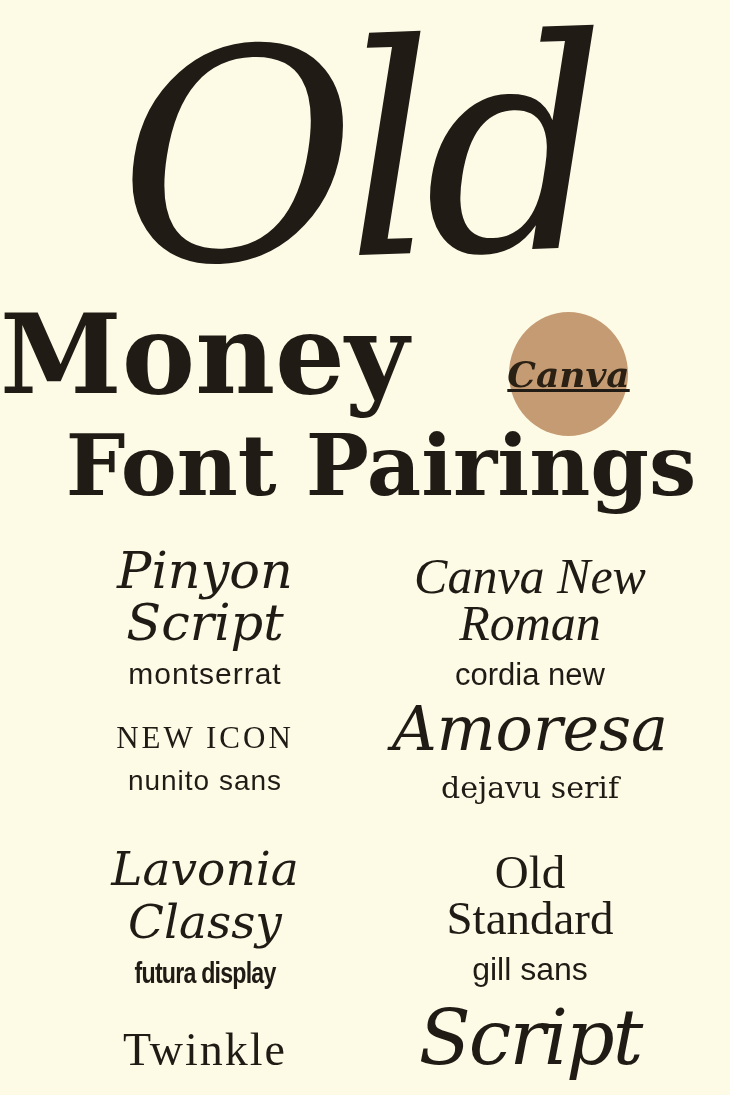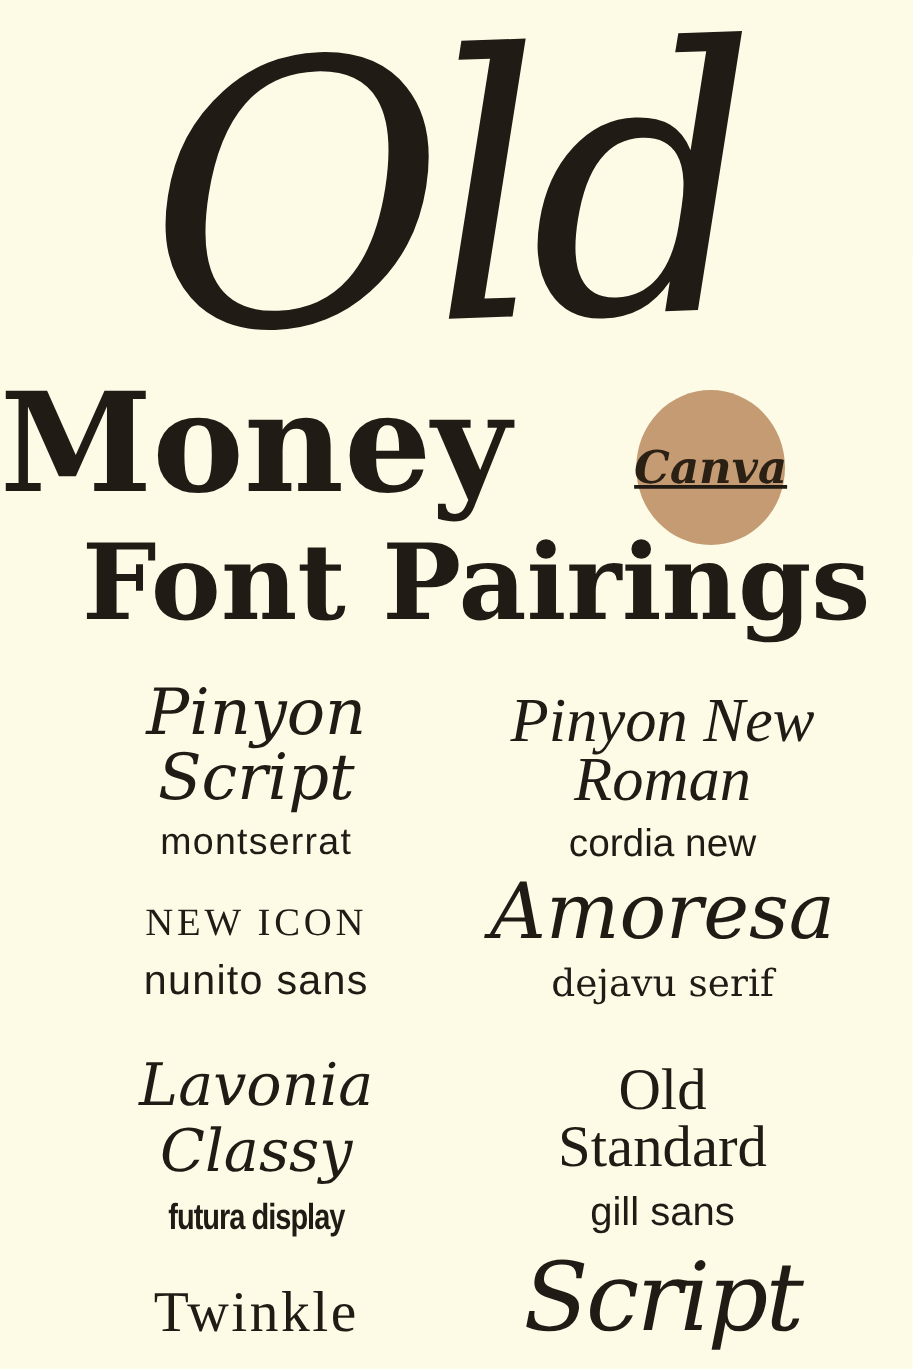--- a/index.html
+++ b/index.html
@@ -88,21 +88,21 @@
   .p-pinyon   { top: 545px; }
   .p-pinyon .primary   { font-size: 51px; line-height: 1.02; }
   .p-pinyon .secondary { font-size: 30px; margin-top: 8px; letter-spacing: 1px; }
 
   .p-times    { top: 553px; }
   .p-times .primary    { font-size: 50px; line-height: 0.94; }
   .p-times .secondary  { font-size: 31px; margin-top: 10px; }
 
   .p-newicon  { top: 722px; }
   .p-newicon .primary   { font-size: 31px; line-height: 1; }
-  .p-newicon .secondary { font-size: 33px; margin-top: 12px; letter-spacing: 1px; }
+  .p-newicon .secondary { font-size: 28px; margin-top: 12px; letter-spacing: 1px; }
 
   .p-amoresa  { top: 698px; }
   .p-amoresa .primary   { font-size: 62px; line-height: 1; }
   .p-amoresa .secondary { font-size: 30px; margin-top: 10px; }
 
   .p-lavonia  { top: 843px; }
   .p-lavonia .primary   { font-size: 47px; line-height: 1.12; }
   .p-lavonia .secondary { font-size: 29px; margin-top: 8px; }
 
   .p-oldstd   { top: 850px; }
@@ -130,21 +130,21 @@
   <div class="cell col-left p-pinyon">
     <div class="primary f-script">
       <span class="line">Pinyon</span>
       <span class="line">Script</span>
     </div>
     <span class="secondary f-sans">montserrat</span>
   </div>
 
   <div class="cell col-right p-times">
     <div class="primary f-italicserif">
-      <span class="line">Pinyon New</span>
+      <span class="line">Canva New</span>
       <span class="line">Roman</span>
     </div>
     <span class="secondary f-sans">cordia new</span>
   </div>
 
   <div class="cell col-left p-newicon">
     <div class="primary f-thincaps">
       <span class="line">NEW ICON</span>
     </div>
     <span class="secondary f-sans">nunito sans</span>

